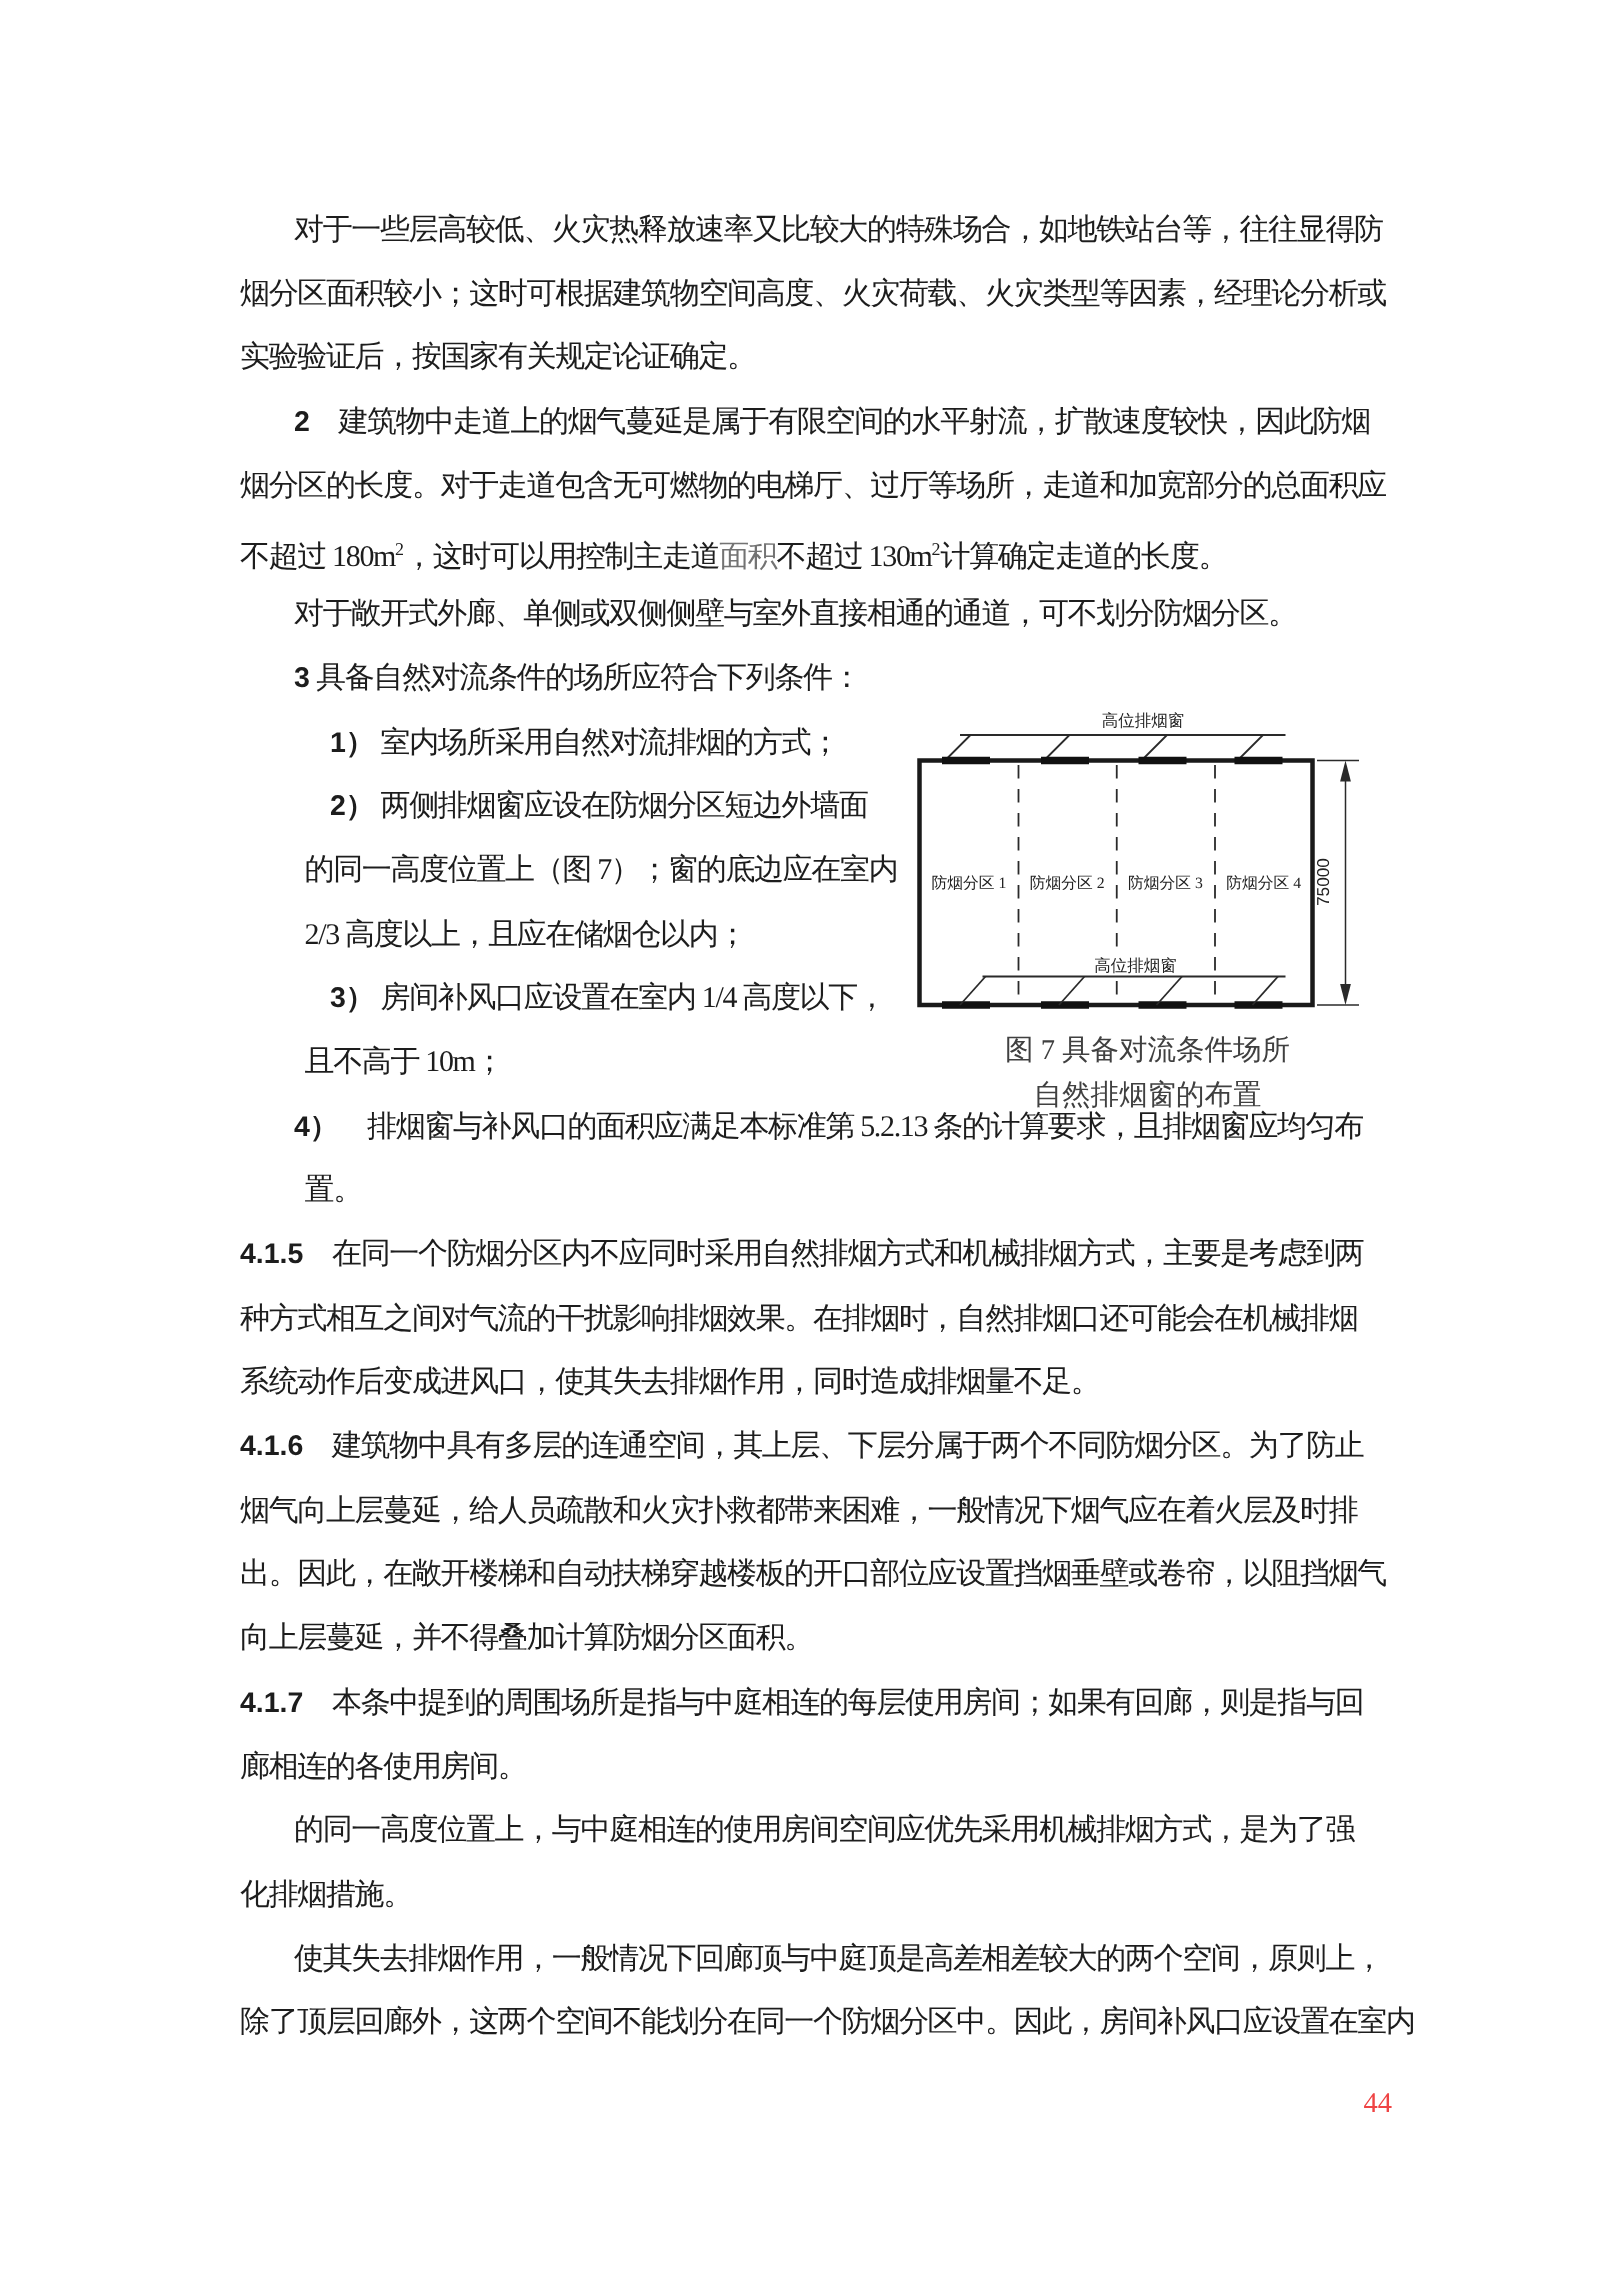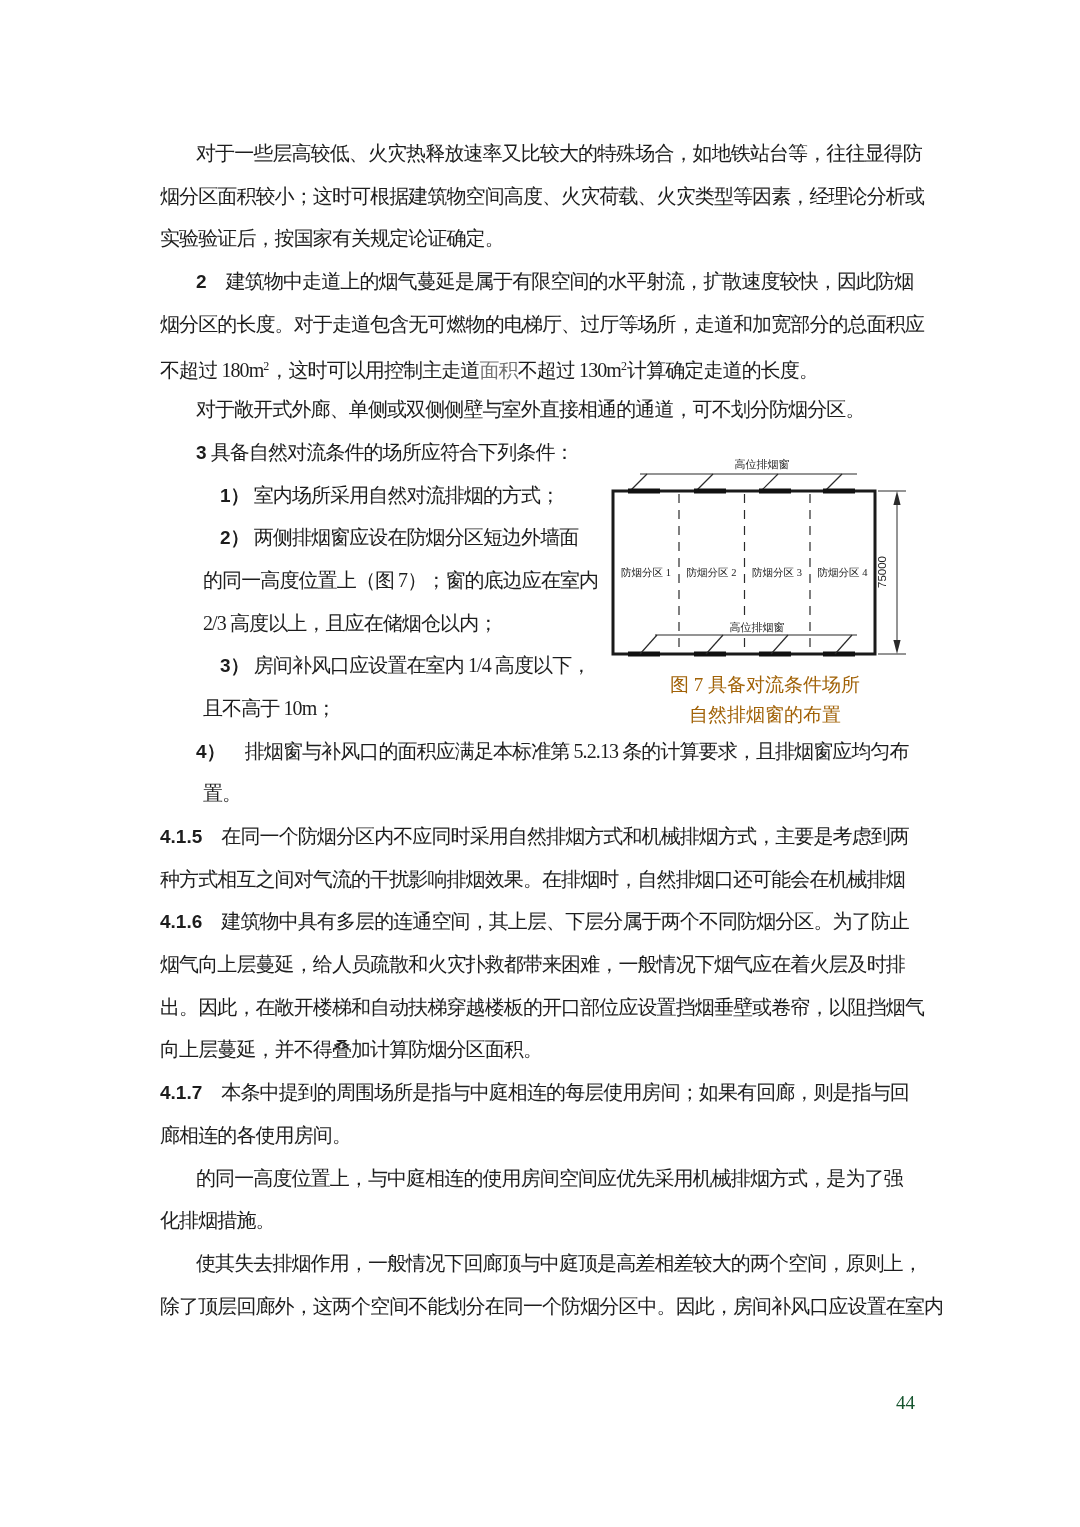--- a/index.html
+++ b/index.html
@@ -23,35 +23,35 @@
   .ind1{padding-left:36px;}   
   .ind2{padding-left:60px;}   
   .ind3{padding-left:43px;}   
   .num{
     font-family:"Liberation Sans","DejaVu Sans",sans-serif;
     font-weight:bold;font-size:19px;letter-spacing:0;
   }
   .red{color:#737373;}
   .line sup{font-size:12px;vertical-align:7px;letter-spacing:0;}
   .figure{
-    position:absolute;left:600px;top:452px;width:345px;
+    position:absolute;left:600px;top:468px;width:345px;
   }
   .figure svg{display:block;}
   svg text{
     font-family:"Liberation Serif","DejaVu Serif",serif;
     fill:#222222;
   }
   .dimtext{font-family:"Liberation Sans","DejaVu Sans",sans-serif;}
   .caption{
     width:330px;text-align:center;margin-top:8px;
-    font-size:19px;line-height:30px;color:#a16207;letter-spacing:0;
+    font-size:19px;line-height:30px;color:#404040;letter-spacing:0;
   }
   .pagenum{
-    position:absolute;right:165px;top:1392px;
-    font-size:19px;color:#14532d;
+    position:absolute;right:152px;top:1392px;
+    font-size:19px;color:#ef4444;
     font-family:"Liberation Serif","DejaVu Serif",serif;
   }
 </style>
 </head>
 <body>
 
 <div class="page">
 
   <div class="textcol">
       <div class="line ind1"><span>对于一些层高较低、火灾热释放速率又比较大的特殊场合，如地铁站台等，往往显得防</span></div>
@@ -65,20 +65,21 @@
       <div class="line ind2"><span class="num">1）</span><span> 室内场所采用自然对流排烟的方式；</span></div>
       <div class="line ind2"><span class="num">2）</span><span> 两侧排烟窗应设在防烟分区短边外墙面</span></div>
       <div class="line ind3"><span>的同一高度位置上（图 7）；窗的底边应在室内</span></div>
       <div class="line ind3"><span>2/3 高度以上，且应在储烟仓以内；</span></div>
       <div class="line ind2"><span class="num">3）</span><span> 房间补风口应设置在室内 1/4 高度以下，</span></div>
       <div class="line ind3"><span>且不高于 10m；</span></div>
       <div class="line ind1"><span class="num">4）</span><span>　排烟窗与补风口的面积应满足本标准第 5.2.13 条的计算要求，且排烟窗应均匀布</span></div>
       <div class="line ind3"><span>置。</span></div>
       <div class="line ind0"><span class="num">4.1.5</span><span>　在同一个防烟分区内不应同时采用自然排烟方式和机械排烟方式，主要是考虑到两</span></div>
       <div class="line ind0"><span>种方式相互之间对气流的干扰影响排烟效果。在排烟时，自然排烟口还可能会在机械排烟</span></div>
+      <div class="line ind0"><span>系统动作后变成进风口，使其失去排烟作用，同时造成排烟量不足。</span></div>
       <div class="line ind0"><span class="num">4.1.6</span><span>　建筑物中具有多层的连通空间，其上层、下层分属于两个不同防烟分区。为了防止</span></div>
       <div class="line ind0"><span>烟气向上层蔓延，给人员疏散和火灾扑救都带来困难，一般情况下烟气应在着火层及时排</span></div>
       <div class="line ind0"><span>出。因此，在敞开楼梯和自动扶梯穿越楼板的开口部位应设置挡烟垂壁或卷帘，以阻挡烟气</span></div>
       <div class="line ind0"><span>向上层蔓延，并不得叠加计算防烟分区面积。</span></div>
       <div class="line ind0"><span class="num">4.1.7</span><span>　本条中提到的周围场所是指与中庭相连的每层使用房间；如果有回廊，则是指与回</span></div>
       <div class="line ind0"><span>廊相连的各使用房间。</span></div>
       <div class="line ind1"><span>的同一高度位置上，与中庭相连的使用房间空间应优先采用机械排烟方式，是为了强</span></div>
       <div class="line ind0"><span>化排烟措施。</span></div>
       <div class="line ind1"><span>使其失去排烟作用，一般情况下回廊顶与中庭顶是高差相差较大的两个空间，原则上，</span></div>
       <div class="line ind0"><span>除了顶层回廊外，这两个空间不能划分在同一个防烟分区中。因此，房间补风口应设置在室内</span></div>

